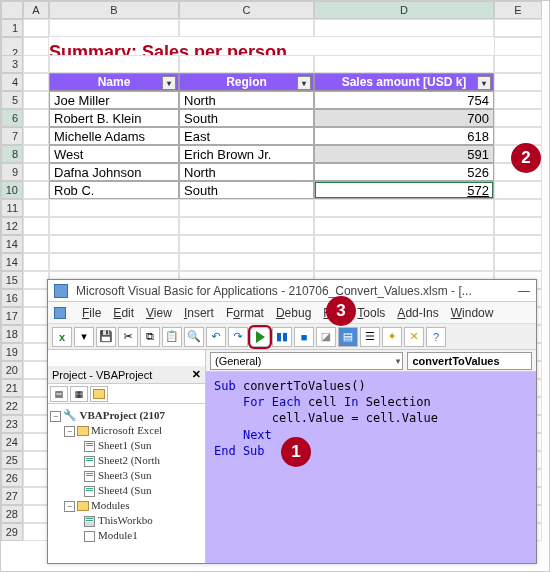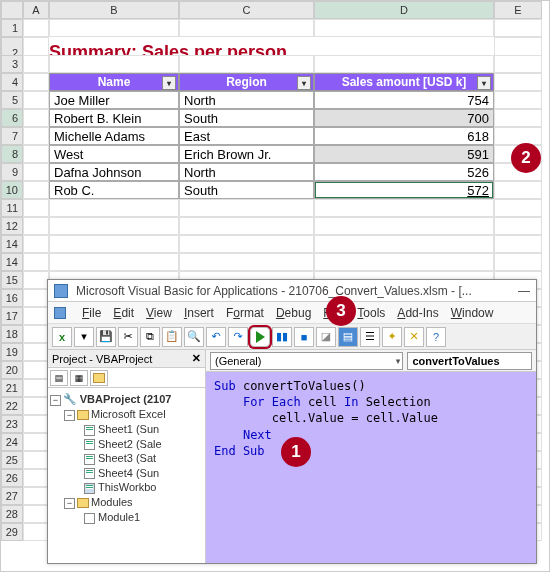--- a/index.html
+++ b/index.html
@@ -147,38 +147,39 @@
     flex-direction: column;
   }
   .proj-title {
     height: 18px;
     background: #eee;
     border-bottom: 1px solid #ccc;
     font-size: 11px;
     padding: 0 4px;
     display: flex;
     align-items: center;
+    margin-top: 16px;
   }
   .proj-title .x { margin-left: auto; font-weight: bold; cursor: pointer; }
   .proj-tools {
     height: 20px;
     border-bottom: 1px solid #ccc;
     display: flex;
     gap: 2px;
     padding: 2px;
   }
   .proj-tools .tb { width: 18px; height: 16px; font-size: 9px;}
   .tree {
     flex: 1;
     overflow: auto;
     font-size: 11px;
     padding: 4px 2px;
     color: #333;
   }
-  .tree div { white-space: nowrap; padding: 1px 0;}
+  .tree div { white-space: nowrap; padding: 1px 0; font-family: Liberation Serif, serif;}
   .pm { display: inline-block; width: 11px; height: 11px; border: 1px solid #888; text-align: center; line-height: 9px; font-size: 9px; background: #fff; margin-right: 2px;}
   .fld { color: #333; }
   .folder-ic { display: inline-block; width: 12px; height: 10px; background: #f7d774; border: 1px solid #b8903c; margin-right: 2px; vertical-align: middle; }
   .sheet-ic { display: inline-block; width: 11px; height: 11px; background: #fff; border: 1px solid #888; margin-right: 3px; vertical-align: middle; position: relative; }
   .sheet-ic::after { content: ""; position: absolute; left: 1px; top: 1px; right: 1px; bottom: 4px; background: repeating-linear-gradient(#3a7, #3a7 1px, #fff 1px, #fff 2px);}
   .mod-ic { display: inline-block; width: 11px; height: 11px; background: linear-gradient(#fff,#fff); border: 1px solid #888; margin-right: 3px; vertical-align: middle; }
   .code-pane {
     flex: 1;
     background: #c4b5fd;
     display: flex;
@@ -485,25 +486,25 @@
         <div class="tb">▤</div>
         <div class="tb">▦</div>
         <div class="tb">
             <span class="folder-ic" style="margin:0"></span>
           </div>
       </div>
       <div class="tree">
         <div><span class="pm">−</span>🔧 <b class="fld">VBAProject (2107</b></div>
         <div style="padding-left:14px"><span class="pm">−</span><span class="folder-ic"></span><span>Microsoft Excel</span></div>
         <div style="padding-left:34px"><span class="sheet-ic"></span><span>Sheet1 (Sun</span></div>
-        <div style="padding-left:34px"><span class="sheet-ic"></span><span>Sheet2 (Sale</span></div>
-        <div style="padding-left:34px"><span class="sheet-ic"></span><span>Sheet3 (Sat</span></div>
+        <div style="padding-left:34px"><span class="sheet-ic"></span><span>Sheet2 (North</span></div>
+        <div style="padding-left:34px"><span class="sheet-ic"></span><span>Sheet3 (Sun</span></div>
         <div style="padding-left:34px"><span class="sheet-ic"></span><span>Sheet4 (Sun</span></div>
+        <div style="padding-left:14px"><span class="pm">−</span><span class="folder-ic"></span><span>Modules</span></div>
         <div style="padding-left:34px"><span class="sheet-ic" style="background:#cde"></span><span>ThisWorkbo</span></div>
-        <div style="padding-left:14px"><span class="pm">−</span><span class="folder-ic"></span><span>Modules</span></div>
         <div style="padding-left:34px"><span class="mod-ic"></span><span>Module1</span></div>
       </div>
     </div>
     <div class="code-pane">
       <div class="code-head">
         <div class="sel-box left">
             <span>(General)</span>
             <span class="arr">▾</span>
           </div>
         <div class="sel-box right">

